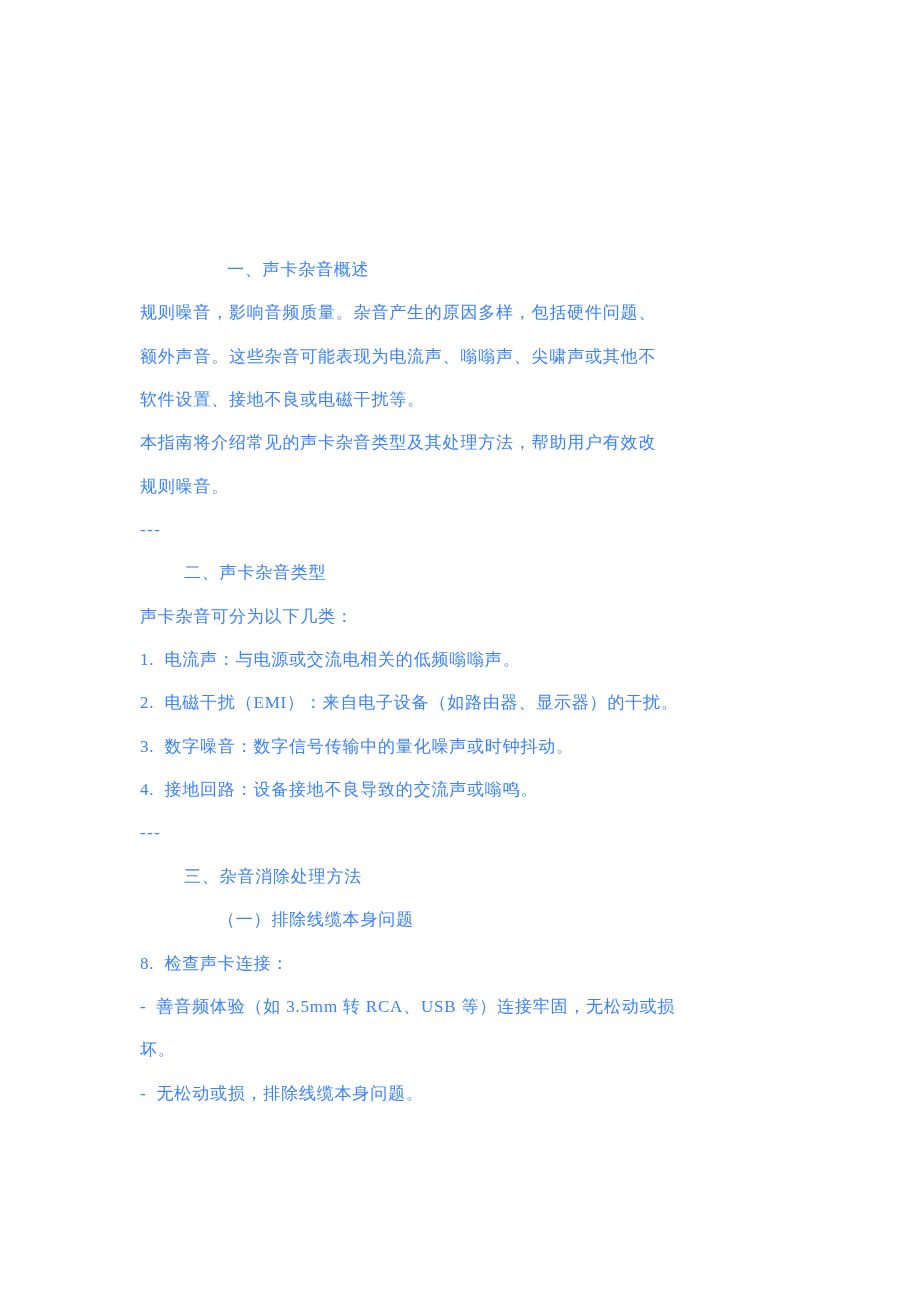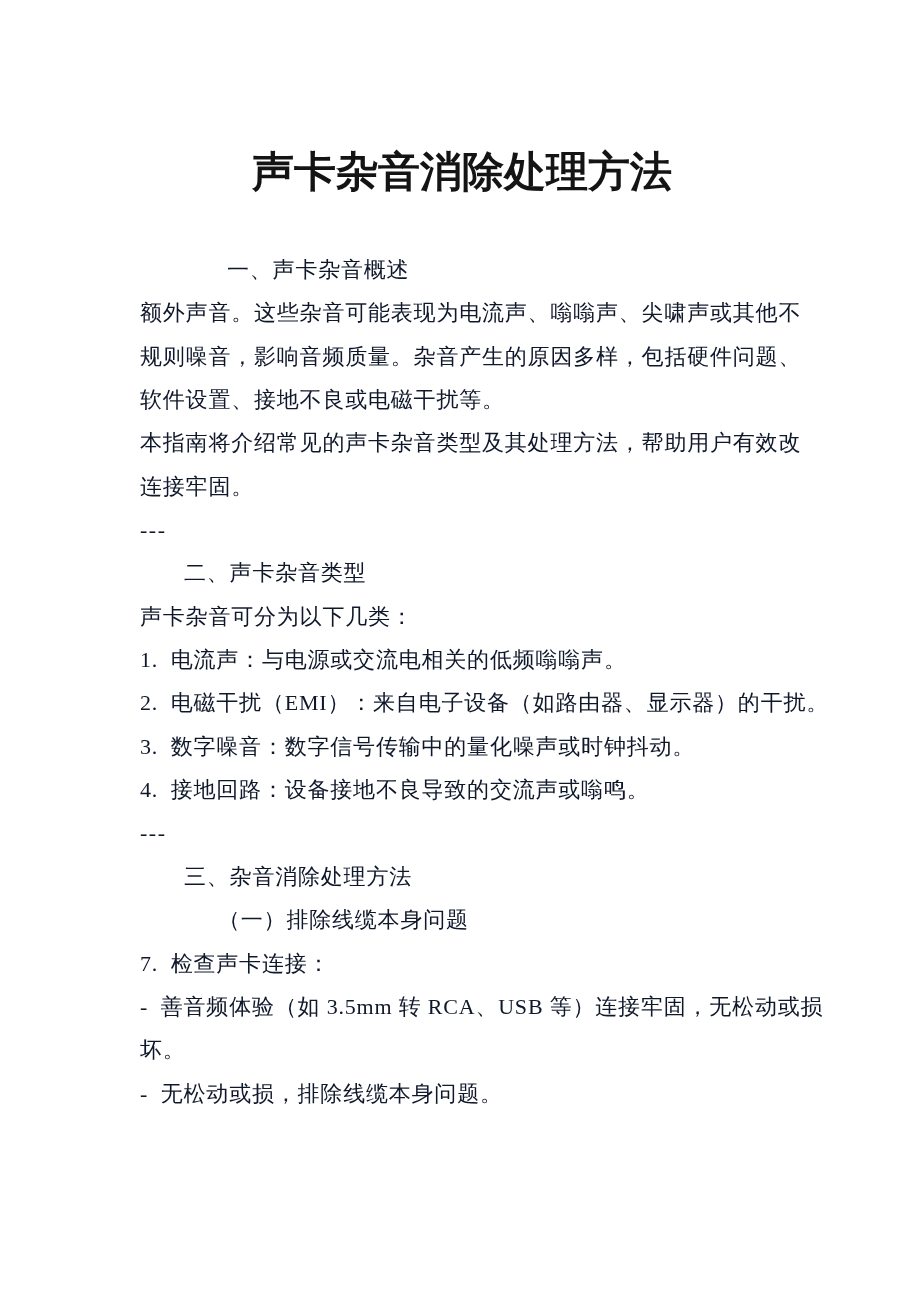--- a/index.html
+++ b/index.html
@@ -28,54 +28,53 @@
     font-weight: 700;
     font-size: 42px;
     color: #141414;
   }
   .doc-lines {
     position: absolute;
     top: 248px;
     left: 140px;
     width: 660px;
     font-family: "Liberation Serif", "DejaVu Serif", serif;
-    font-size: 22px;
-    color: #0f172a;
+    font-size: 17px;
+    color: #3b82f6;
   }
   .line {
     height: 43.35px;
     line-height: 43.35px;
     white-space: pre;
     letter-spacing: 0.8px;
   }
   .line.h1   { padding-left: 87px; }
   .line.h2   { padding-left: 44px; }
   .line.hsub { padding-left: 78px; }
   .line.sep  { letter-spacing: 1.5px; }
 </style>
 </head>
 <body>
 
 <div class="page">
-  <h1 class="doc-title">声卡杂音消除处理方法</h1>
   <div class="doc-lines">
       <div class="line h1">一、声卡杂音概述</div>
+      <div class="line body">规则噪音，影响音频质量。杂音产生的原因多样，包括硬件问题、</div>
       <div class="line body">额外声音。这些杂音可能表现为电流声、嗡嗡声、尖啸声或其他不</div>
-      <div class="line body">规则噪音，影响音频质量。杂音产生的原因多样，包括硬件问题、</div>
       <div class="line body">软件设置、接地不良或电磁干扰等。</div>
       <div class="line body">本指南将介绍常见的声卡杂音类型及其处理方法，帮助用户有效改</div>
-      <div class="line body">连接牢固。</div>
+      <div class="line body">规则噪音。</div>
       <div class="line sep">---</div>
       <div class="line h2">二、声卡杂音类型</div>
       <div class="line body">声卡杂音可分为以下几类：</div>
       <div class="line body">1.  电流声：与电源或交流电相关的低频嗡嗡声。</div>
       <div class="line body">2.  电磁干扰（EMI）：来自电子设备（如路由器、显示器）的干扰。</div>
       <div class="line body">3.  数字噪音：数字信号传输中的量化噪声或时钟抖动。</div>
       <div class="line body">4.  接地回路：设备接地不良导致的交流声或嗡鸣。</div>
       <div class="line sep">---</div>
       <div class="line h2">三、杂音消除处理方法</div>
       <div class="line hsub">（一）排除线缆本身问题</div>
-      <div class="line body">7.  检查声卡连接：</div>
+      <div class="line body">8.  检查声卡连接：</div>
       <div class="line body">-  善音频体验（如 3.5mm 转 RCA、USB 等）连接牢固，无松动或损</div>
       <div class="line body">坏。</div>
       <div class="line body">-  无松动或损，排除线缆本身问题。</div>
     </div>
 </div>
 
 </body></html>

